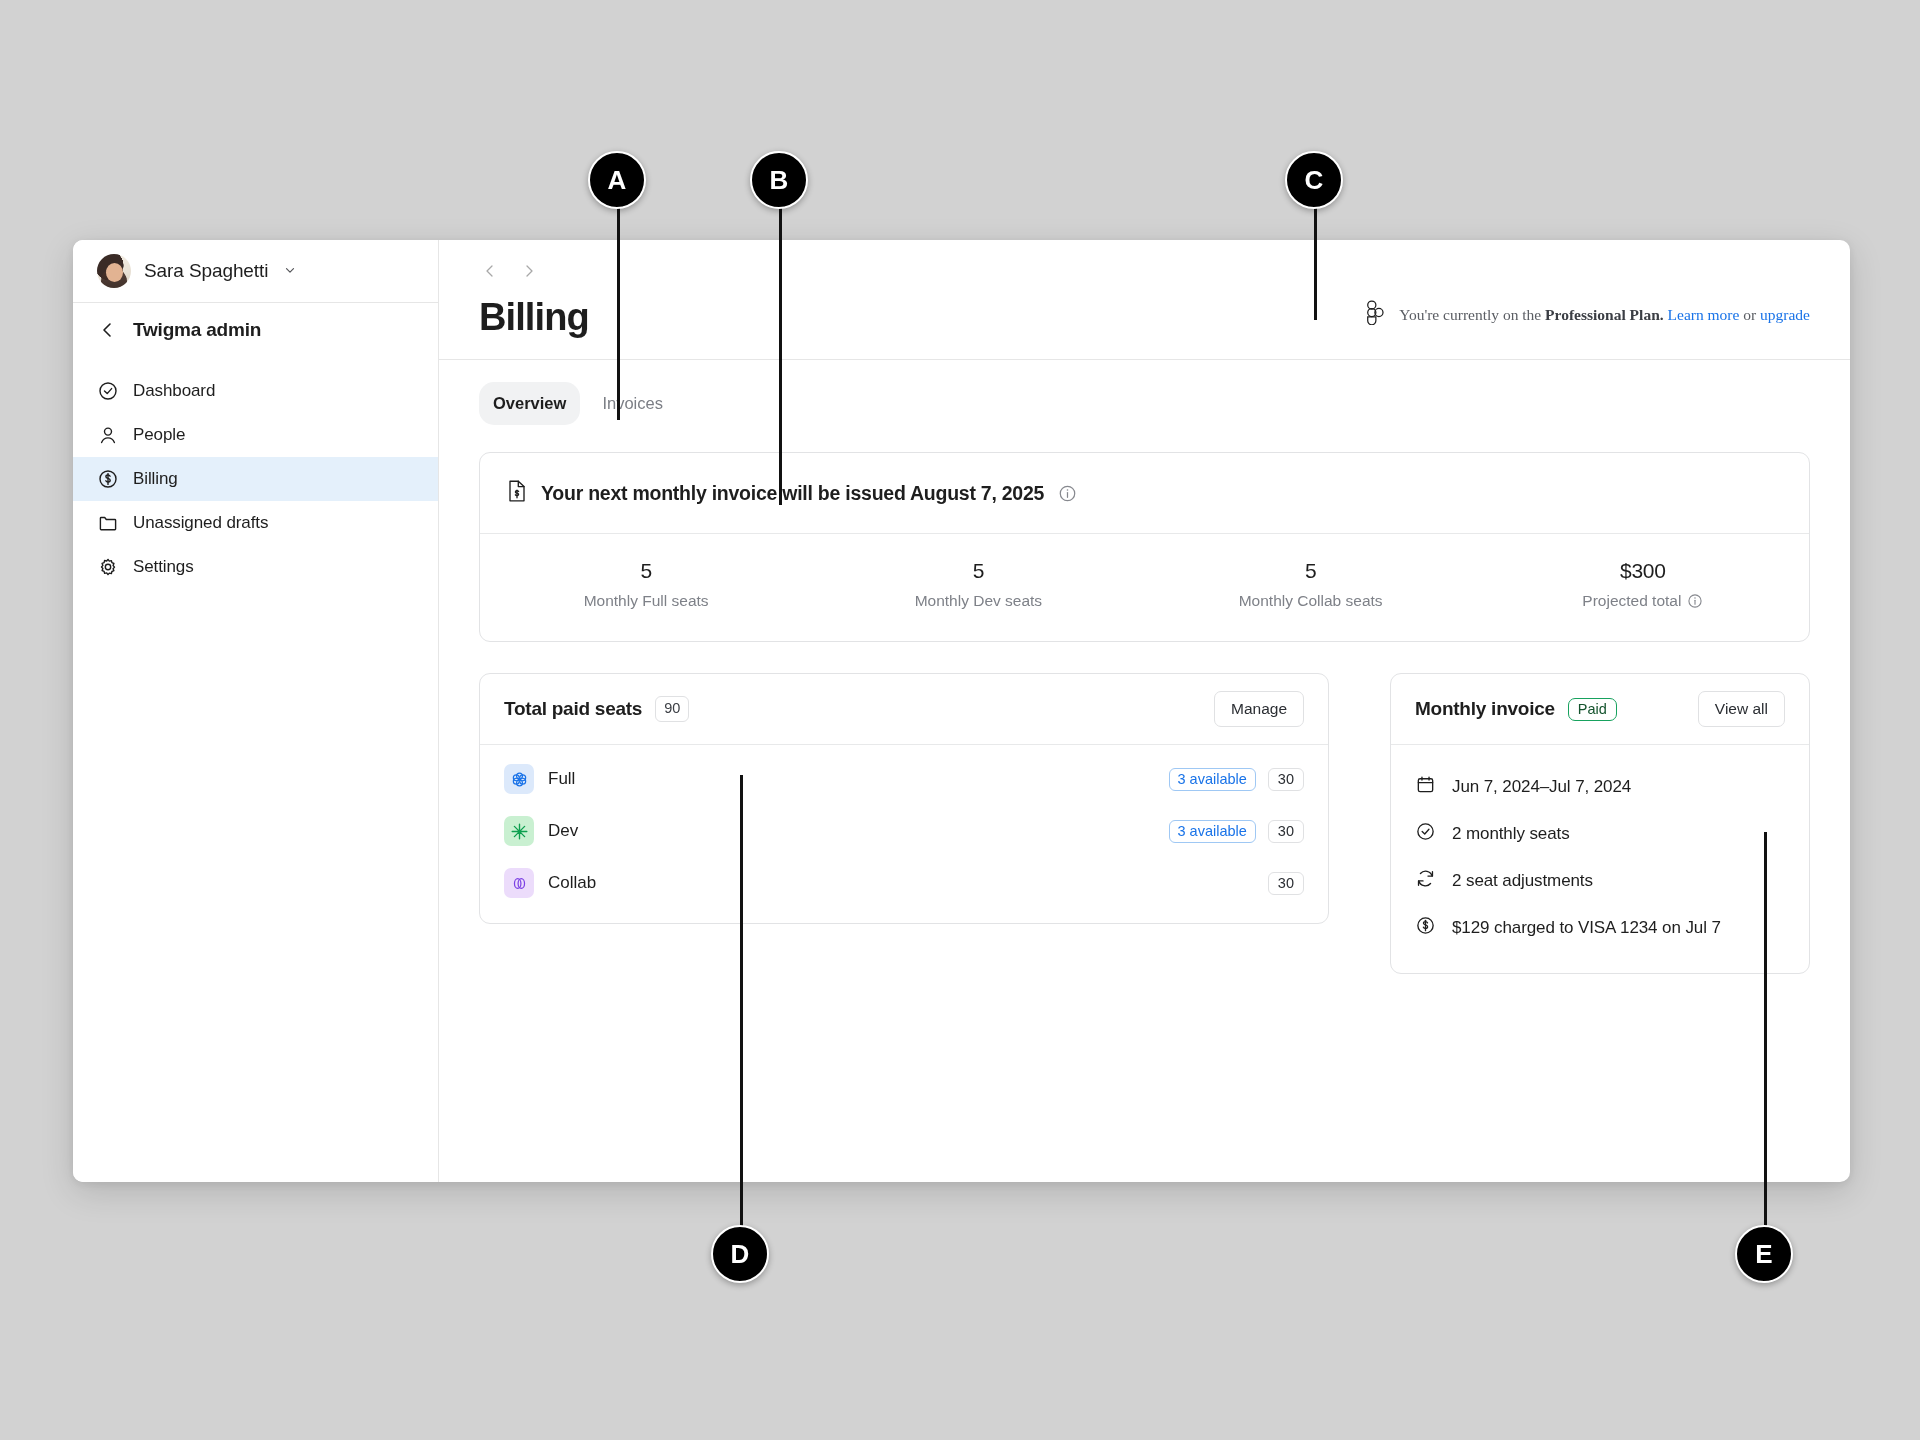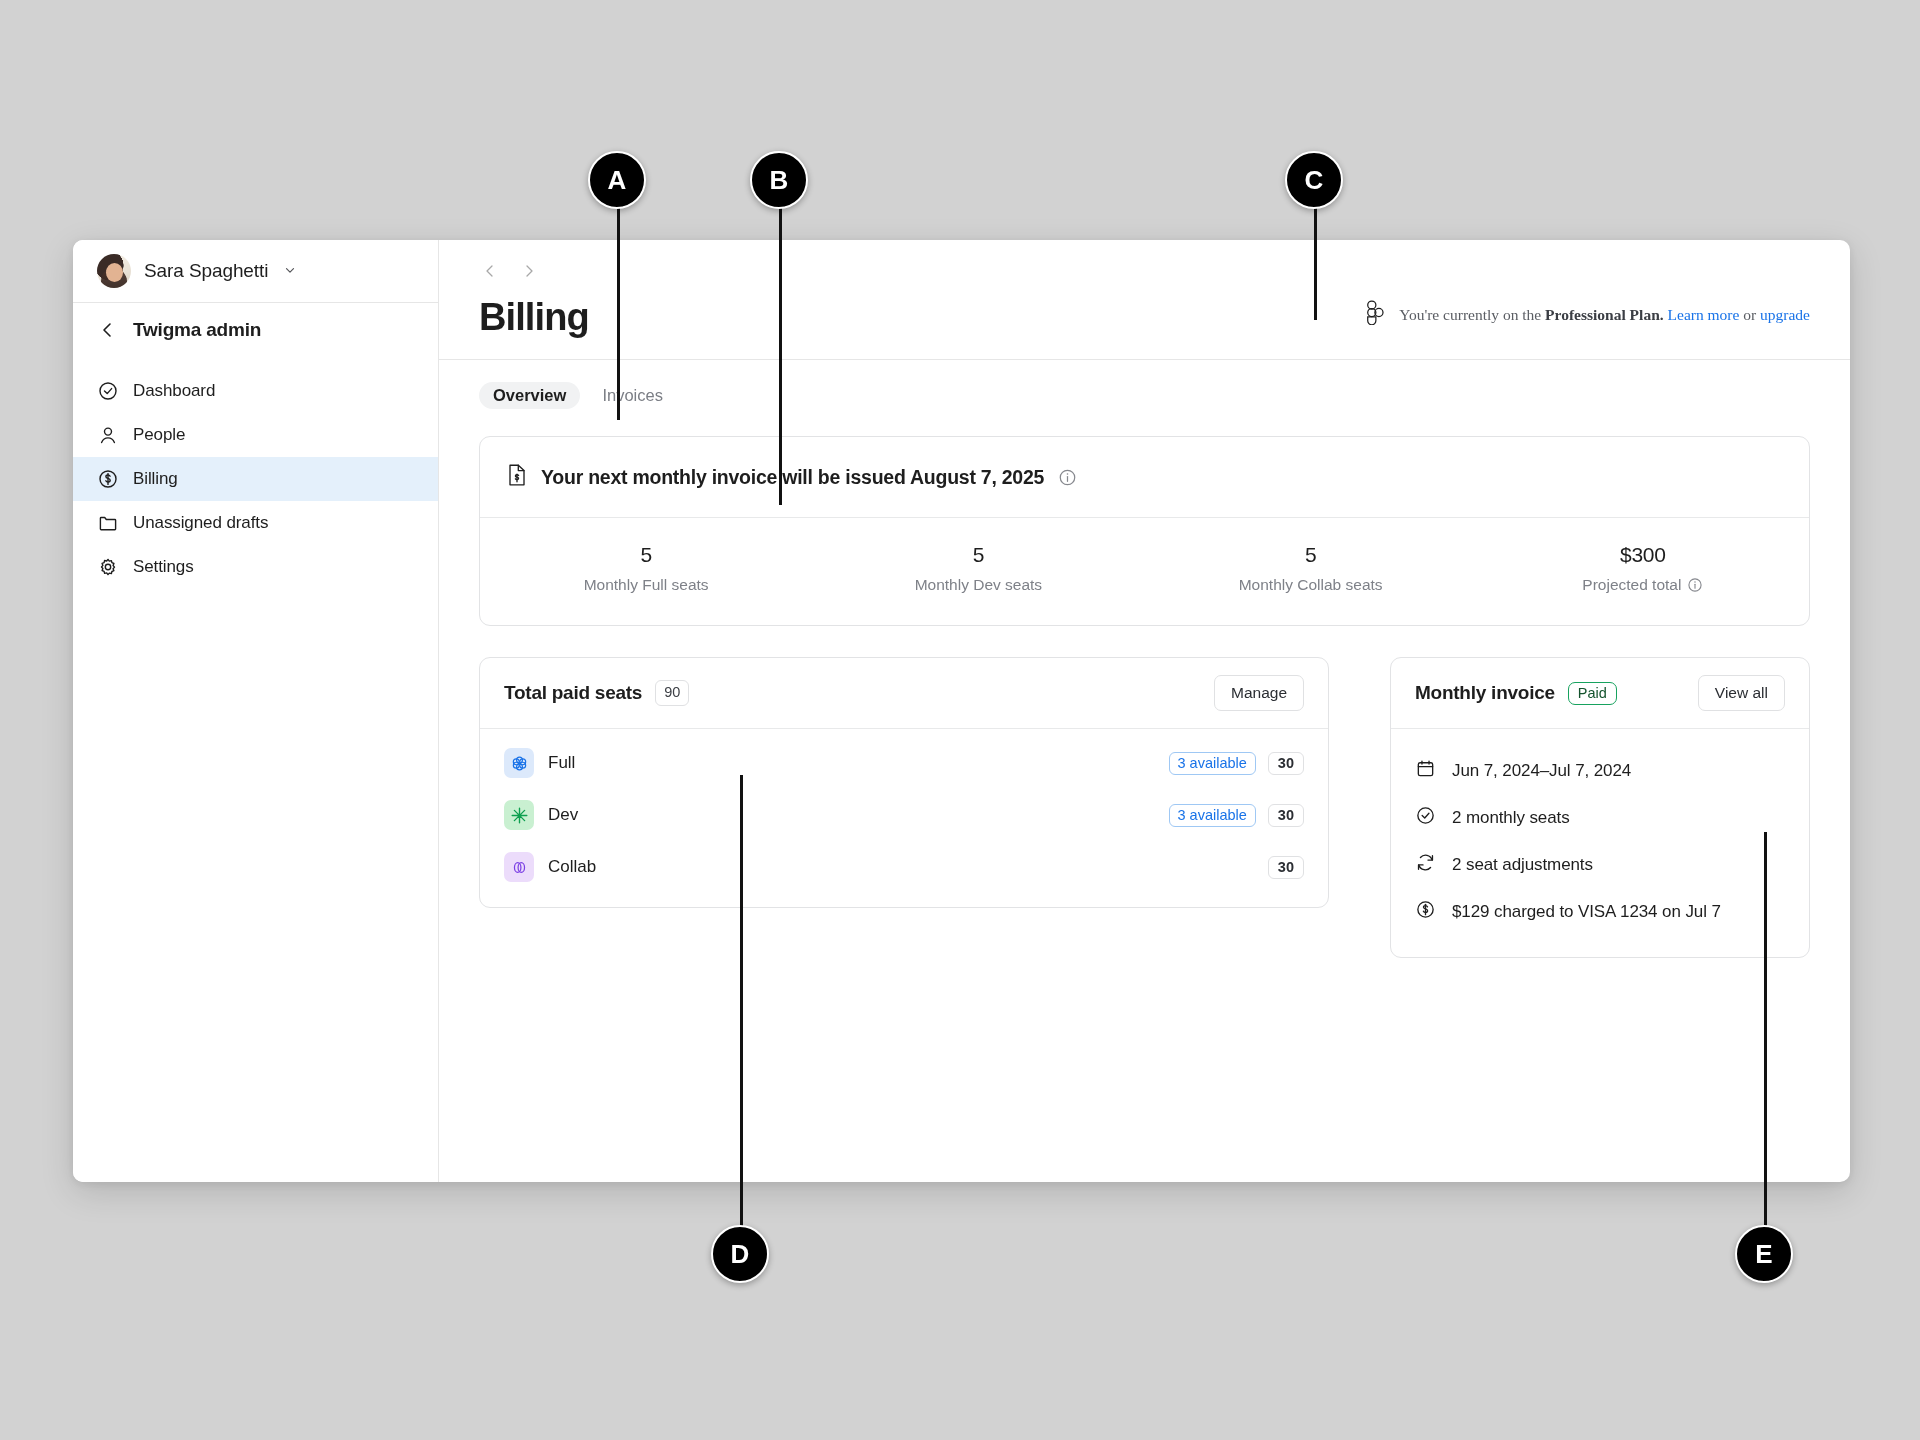--- a/index.html
+++ b/index.html
@@ -174,21 +174,21 @@
   .plan-link { color: #1973e8; cursor: pointer; }
 
   .tabs {
     display: flex;
     align-items: center;
     gap: 8px;
     padding: 22px 40px 0 40px;
   }
   .tab {
     font-size: 16.5px;
-    padding: 4px 14px;
+    padding: 12px 14px;
     border-radius: 15px;
     color: #7b7e85;
     cursor: pointer;
   }
   .tab.active {
     background: #f1f2f3;
     color: #1e1e1e;
     font-weight: 700;
   }
 
@@ -322,21 +322,20 @@
     white-space: nowrap;
   }
   .count {
     border: 1px solid #e0e1e3;
     border-radius: 6px;
     font-size: 14.5px;
     color: #2b2e33;
     padding: 2px 9px 3px;
     min-width: 34px;
     text-align: center;
-    font-weight: bold;
   }
 
   .inv-rows { padding: 18px 0 22px 0; }
   .inv-row {
     display: flex;
     align-items: center;
     gap: 16px;
     padding: 11px 24px;
   }
   .inv-text {

